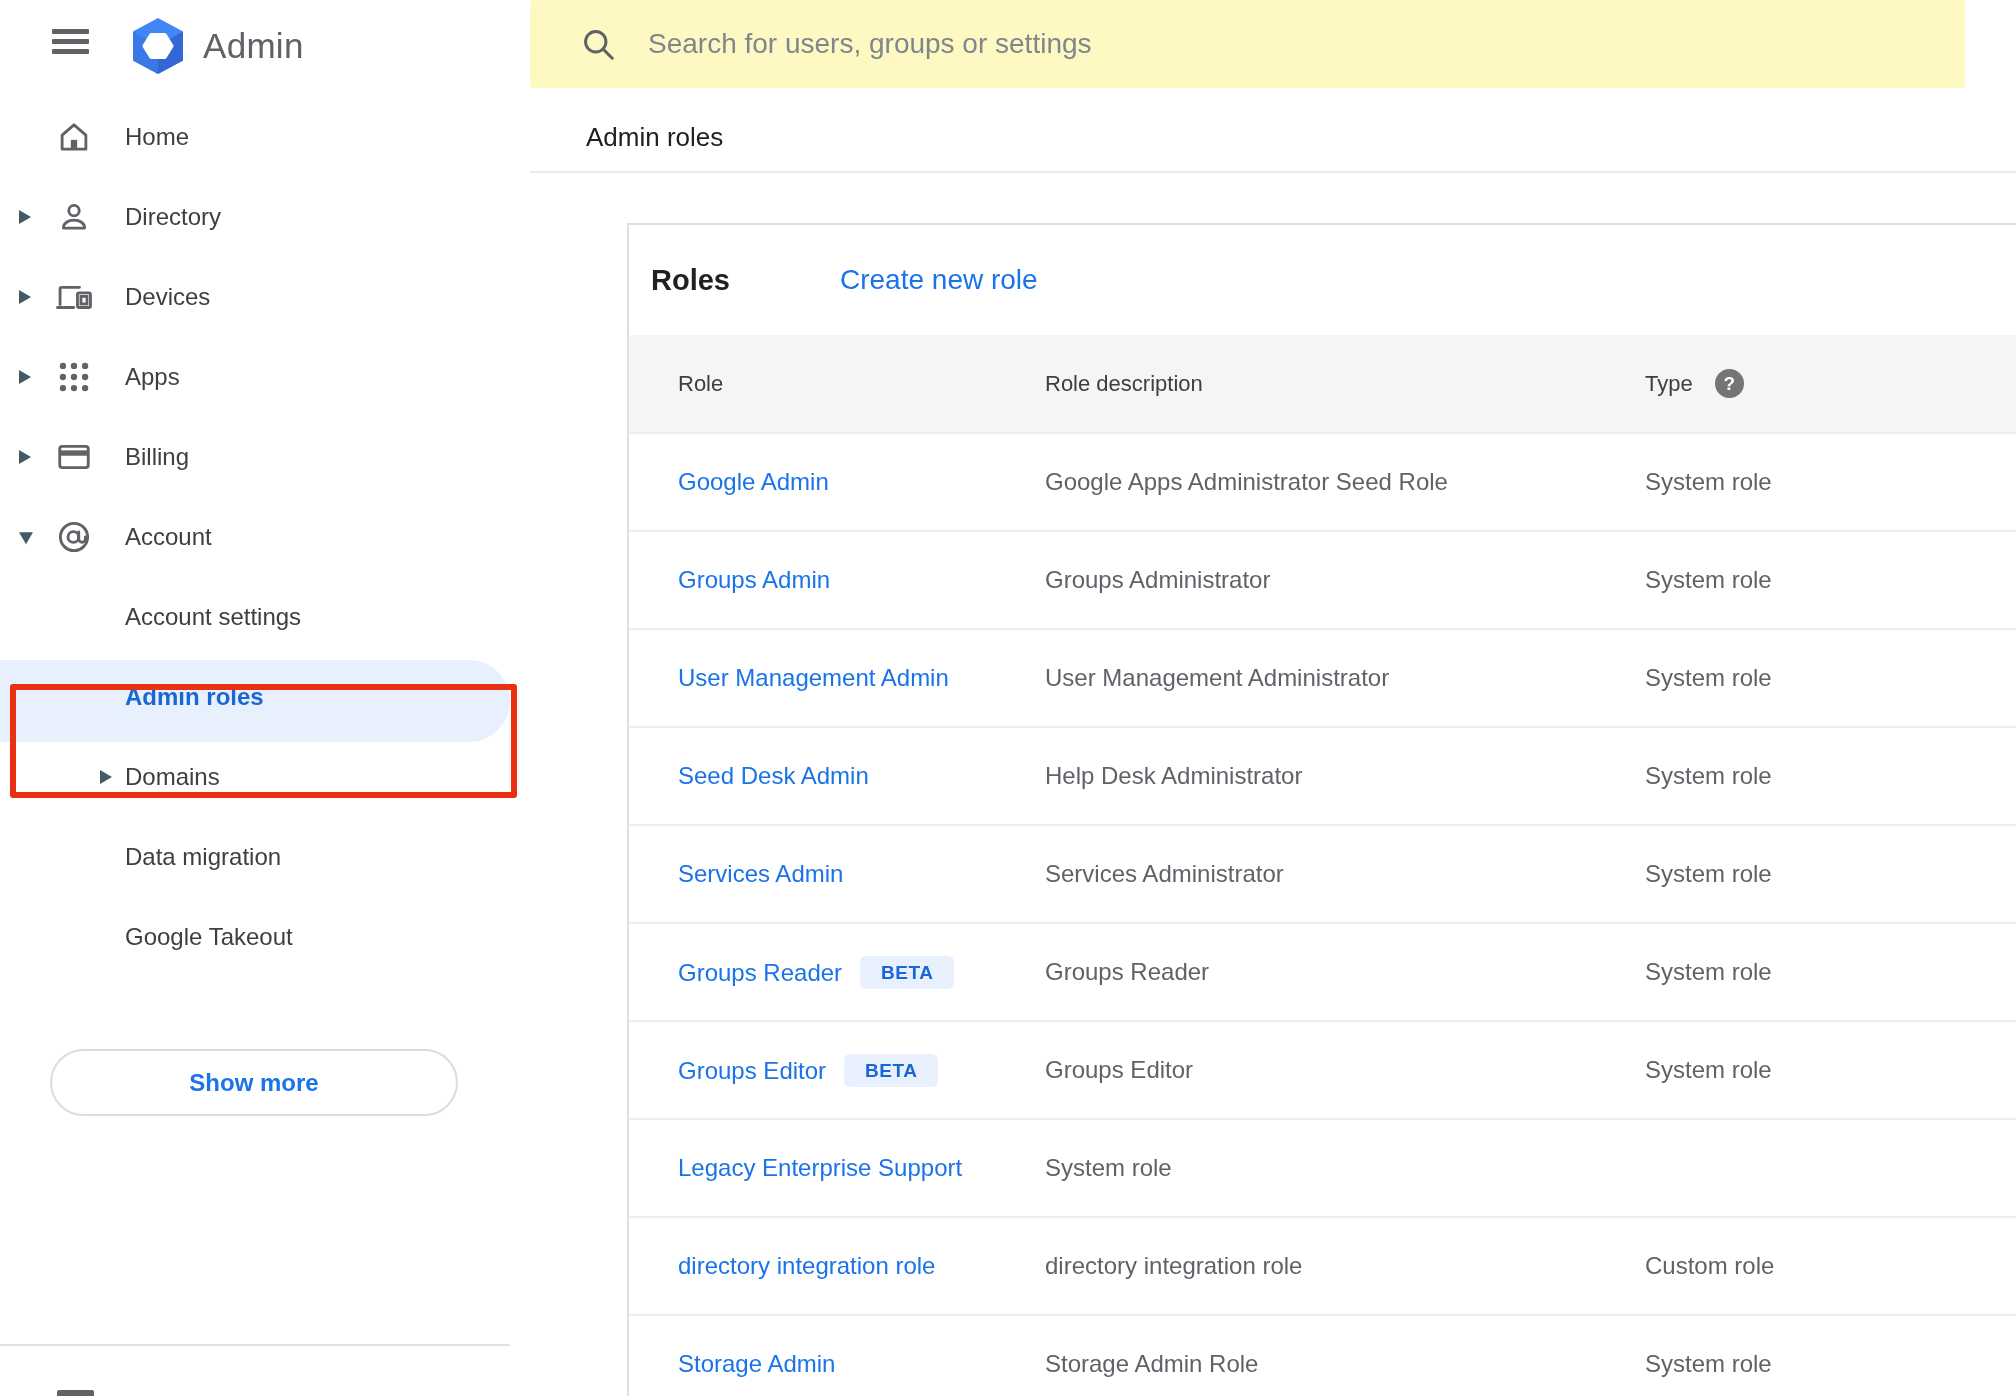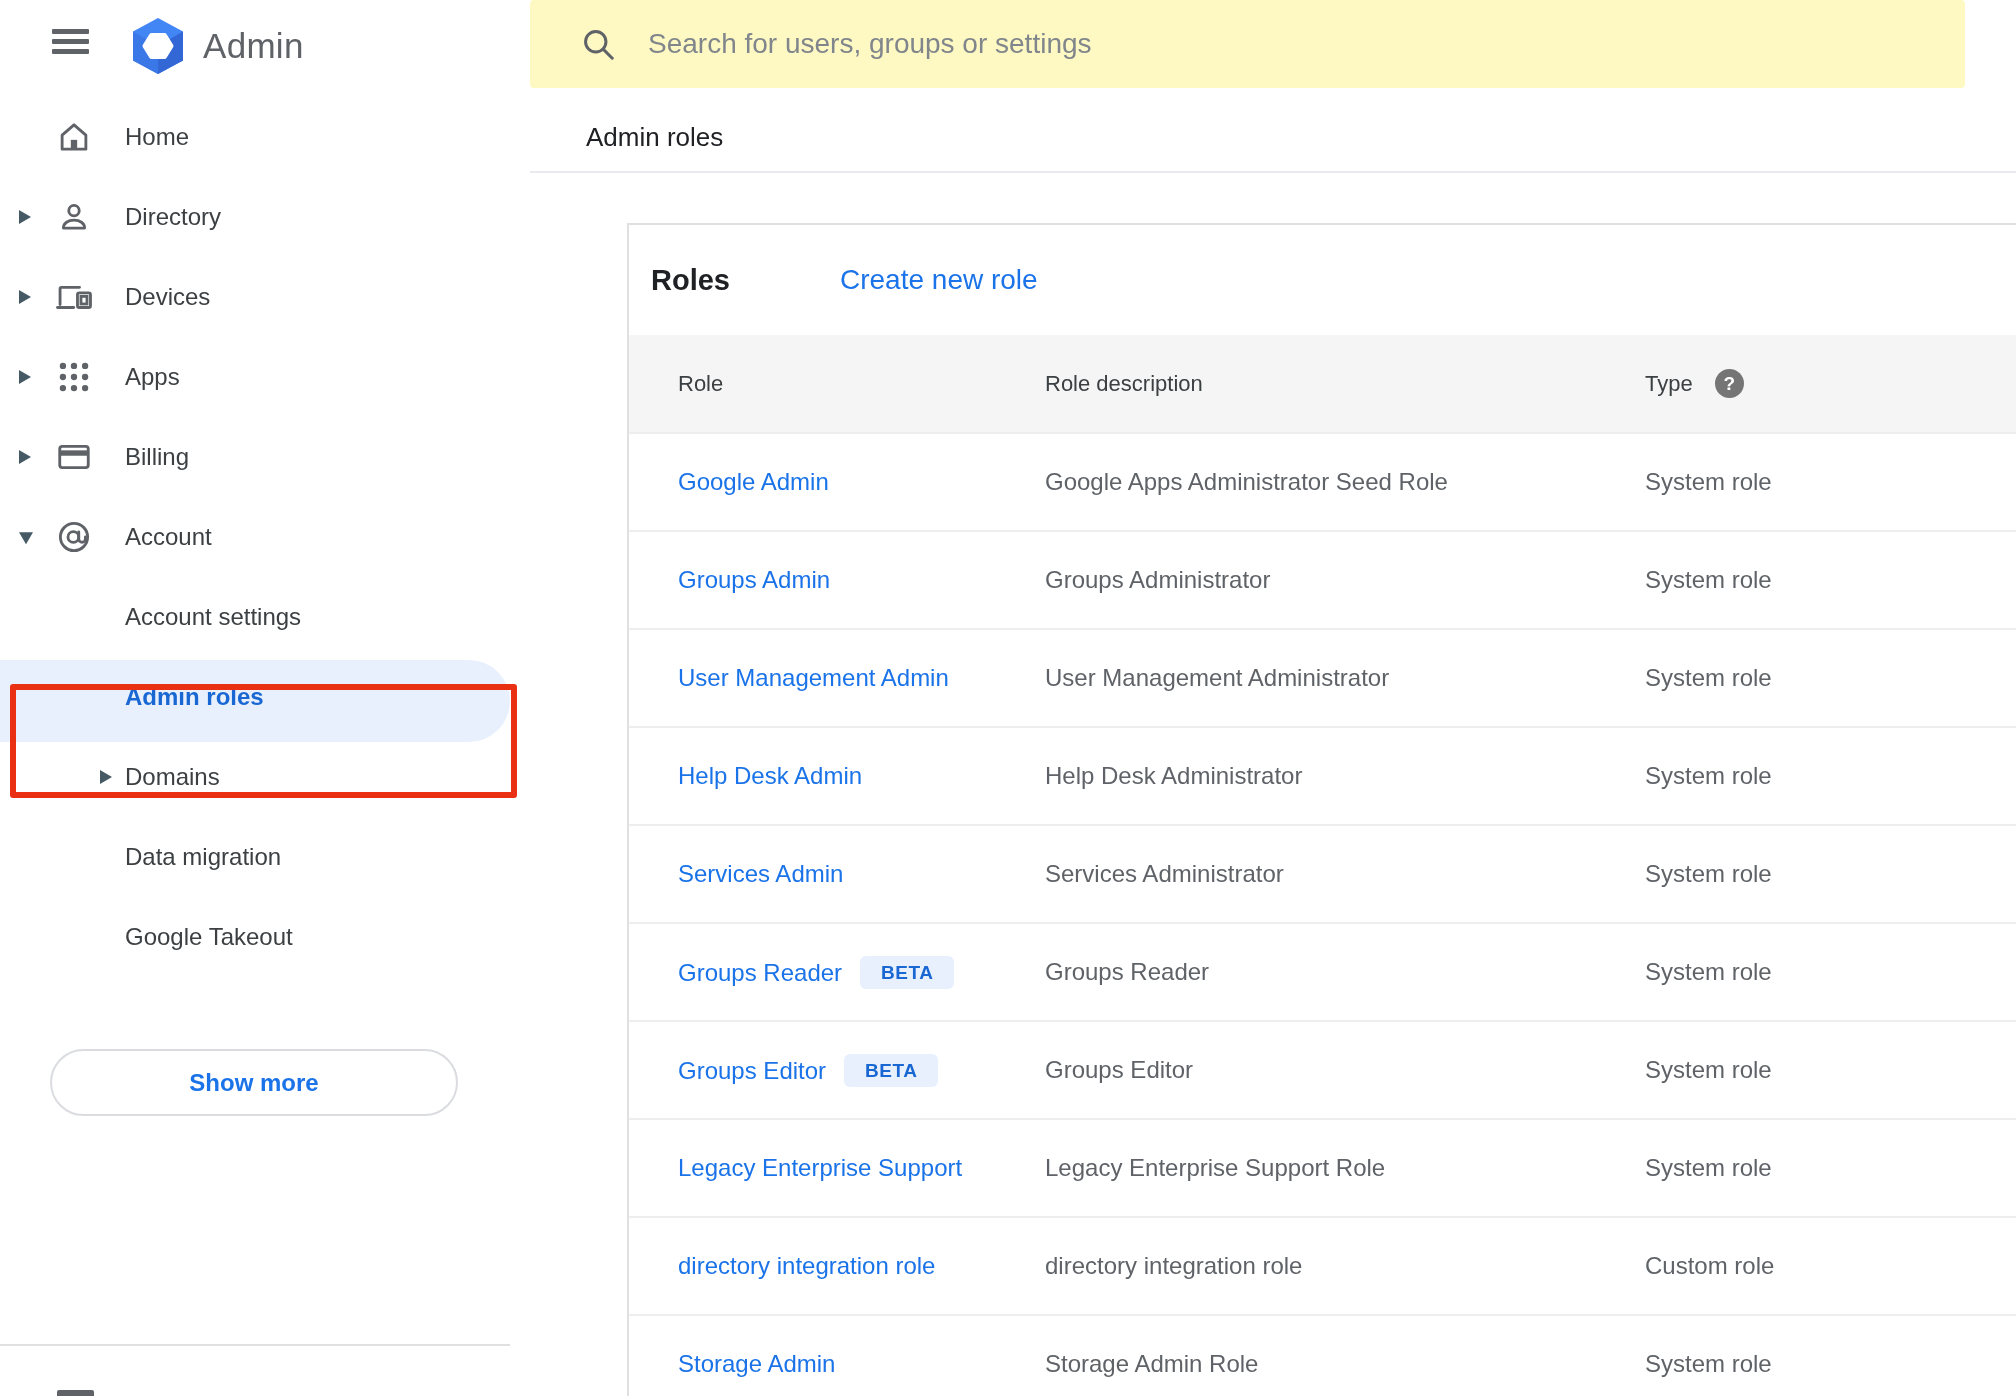--- a/index.html
+++ b/index.html
@@ -190,42 +190,41 @@
         <span><a class="role-link">Groups Admin</a></span>
         <span class="cell-desc">Groups Administrator</span>
         <span class="cell-type">System role</span>
       </div>
       <div class="trow drow">
         <span><a class="role-link">User Management Admin</a></span>
         <span class="cell-desc">User Management Administrator</span>
         <span class="cell-type">System role</span>
       </div>
       <div class="trow drow">
-        <span><a class="role-link">Help Desk Admin</a></span>
+        <span><a class="role-link">Seed Desk Admin</a></span>
         <span class="cell-desc">Help Desk Administrator</span>
         <span class="cell-type">System role</span>
       </div>
       <div class="trow drow">
         <span><a class="role-link">Services Admin</a></span>
         <span class="cell-desc">Services Administrator</span>
         <span class="cell-type">System role</span>
       </div>
       <div class="trow drow">
         <span><a class="role-link">Groups Reader</a><span class="beta-badge">BETA</span></span>
         <span class="cell-desc">Groups Reader</span>
         <span class="cell-type">System role</span>
       </div>
       <div class="trow drow">
         <span><a class="role-link">Groups Editor</a><span class="beta-badge">BETA</span></span>
         <span class="cell-desc">Groups Editor</span>
         <span class="cell-type">System role</span>
       </div>
       <div class="trow drow">
         <span><a class="role-link">Legacy Enterprise Support</a></span>
-        <span class="cell-desc">Legacy Enterprise Support Role</span>
         <span class="cell-type">System role</span>
       </div>
       <div class="trow drow">
         <span><a class="role-link">directory integration role</a></span>
         <span class="cell-desc">directory integration role</span>
         <span class="cell-type">Custom role</span>
       </div>
       <div class="trow drow">
         <span><a class="role-link">Storage Admin</a></span>
         <span class="cell-desc">Storage Admin Role</span>

